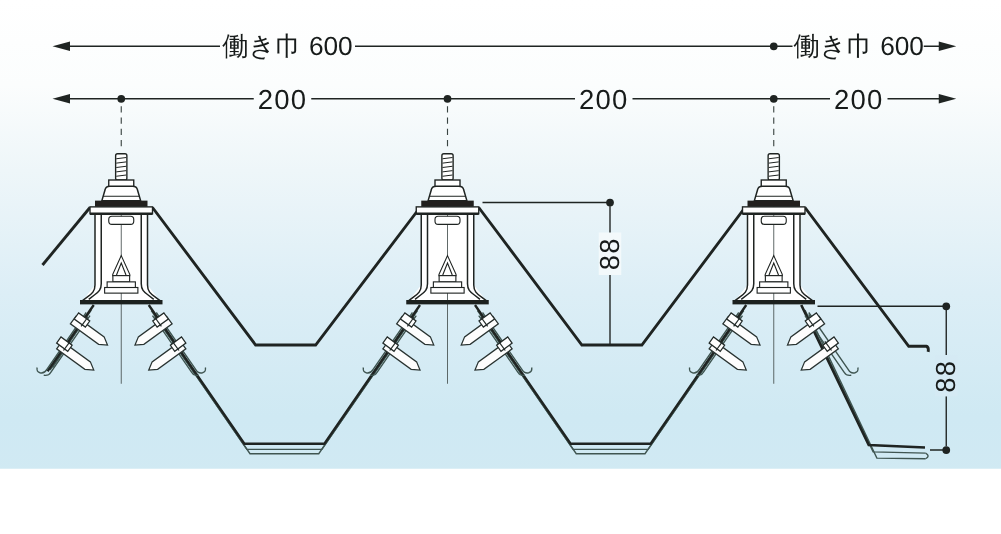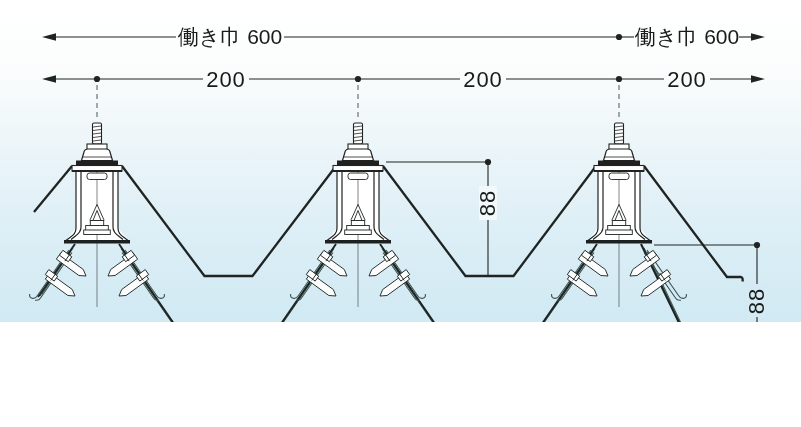--- a/index.html
+++ b/index.html
@@ -1,16 +1,16 @@
 <!DOCTYPE html>
 <html><head>
 <meta charset="utf-8">
 <style>
   html,body{margin:0;padding:0;background:#fff;}
-  .stage{width:801px;height:322px;position:relative;overflow:hidden;}
+  .stage{width:801px;height:375px;position:relative;overflow:hidden;}
   svg{display:block;}
   text{font-family:"Liberation Sans","DejaVu Sans",sans-serif;fill:#171b1a;}
   .dim-text{font-size:21px;}
   .dim-num{font-size:22px;letter-spacing:1px;}
   .ln{stroke:#1f2422;fill:none;}
   .thick{stroke-width:2.3;}
   .thin{stroke-width:1.1;}
   .lite{stroke:#3f5551;stroke-width:1.1;fill:none;}
   .white{fill:#ffffff;}
 </style>

